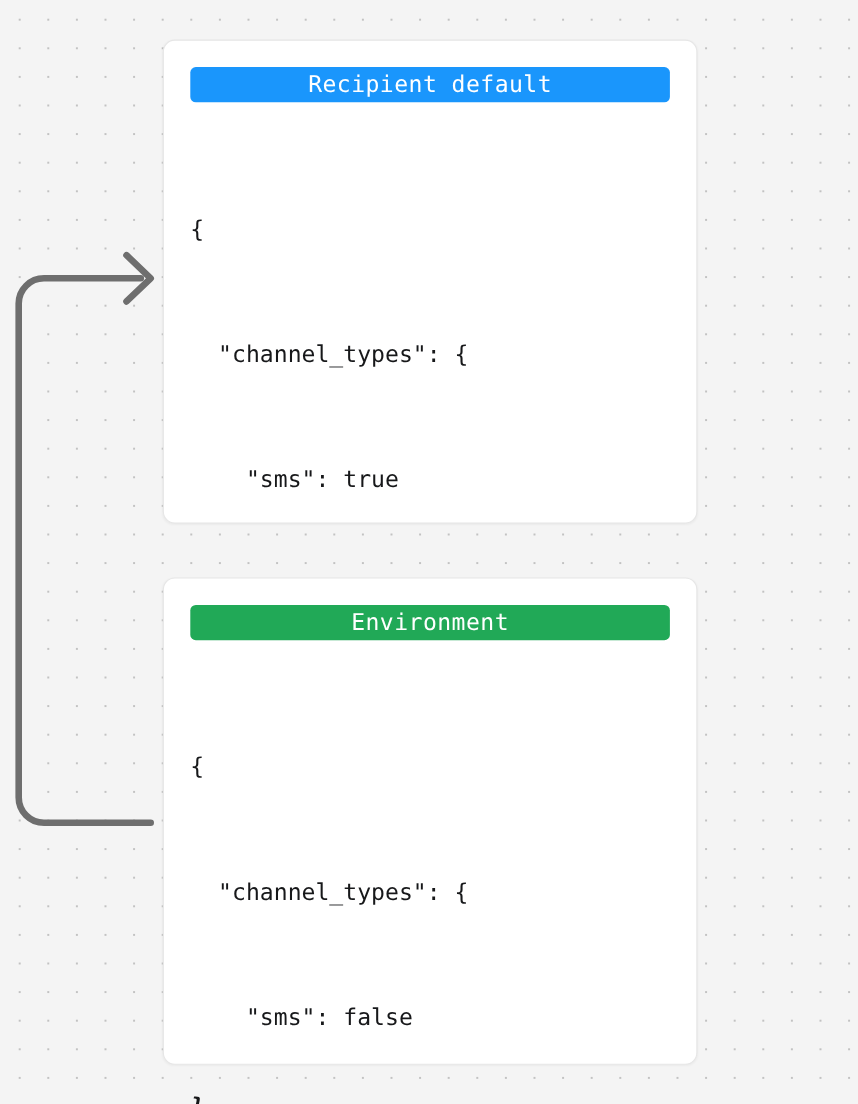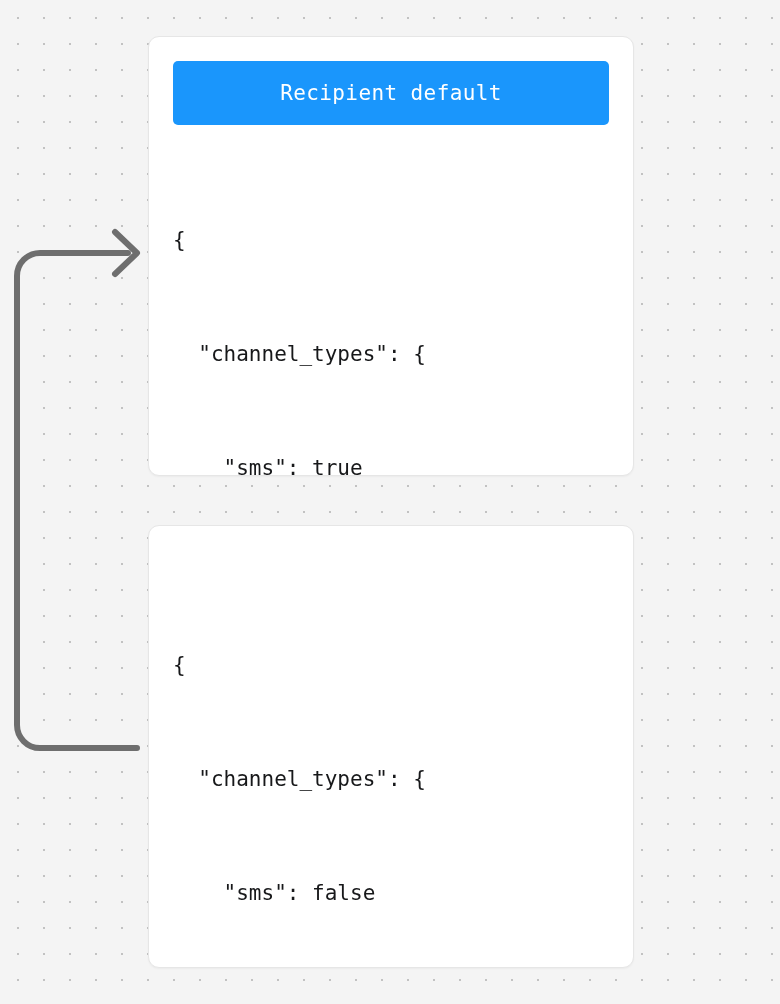--- a/index.html
+++ b/index.html
@@ -38,21 +38,21 @@
     border-radius: 11px;
     border: 1px solid #e6e6e6;
     box-shadow: 0 1px 2px rgba(0,0,0,0.04);
     padding: 24px;
   }
 
   #card-recipient-default { top: 36px; height: 440px; }
   #card-environment       { top: 525px; height: 443px; }
 
   .badge {
-    height: 64px;
+    height: 32px;
     border-radius: 5px;
     display: flex;
     align-items: center;
     justify-content: center;
     color: #ffffff;
     font-size: 21px;
     letter-spacing: 0.4px;
     font-family: "DejaVu Sans Mono", "Liberation Mono", monospace;
     user-select: none;
   }
@@ -90,20 +90,23 @@
     <span class="line">    "sms": true</span>
     <span class="line">  },</span>
     <span class="line hl">  "categories": {</span>
     <span class="line hl">    "collaboration": true</span>
     <span class="line hl">  }</span>
     <span class="line hl">}</span>
   </div>
 </div>
 
 <div class="card" id="card-environment">
+  <div class="badge badge-green">
+    <span>Environment</span>
+  </div>
   <div class="code">
     <span class="line">{</span>
     <span class="line">  "channel_types": {</span>
     <span class="line">    "sms": false</span>
     
     
     
     
     
   </div>

